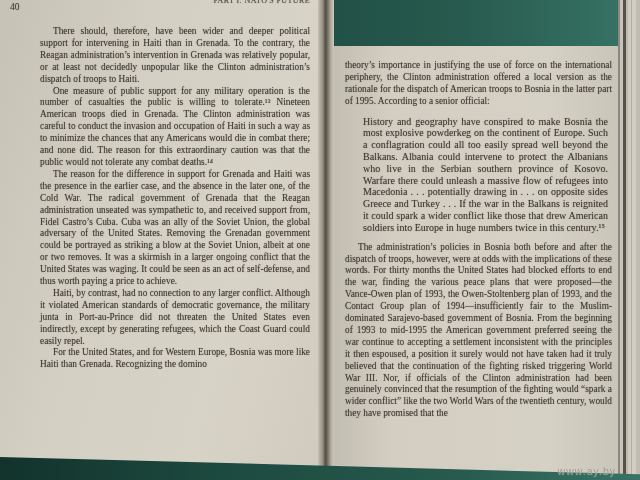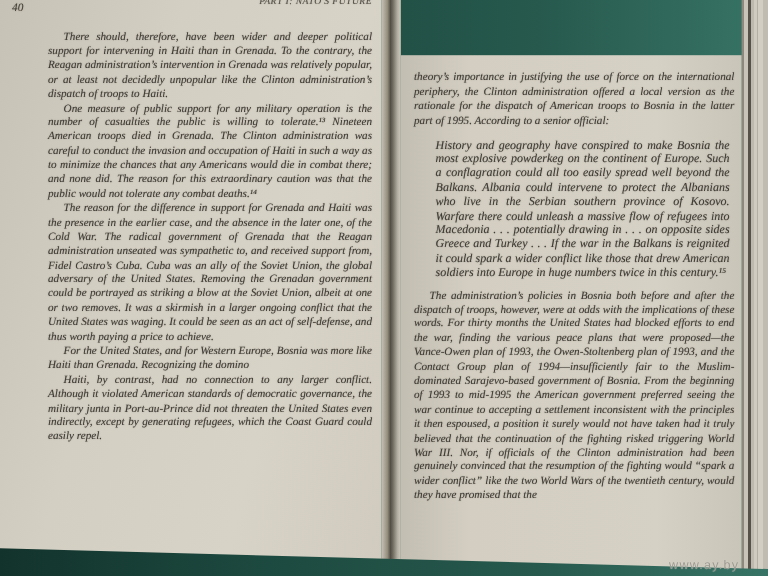--- a/index.html
+++ b/index.html
@@ -15,21 +15,20 @@
     width:640px;height:478px;
     display:flex;
     clip-path:polygon(0 0,100% 0,100% 99.2%,0 95.6%);
   }
   .page{
     position:relative;
     height:100%;
     color:#3f3b35;
     text-shadow:0 0 1px rgba(80,74,66,.55);
     filter:blur(.22px);
-    font-style:italic;
   }
   .page-left{
     width:318px;
     background:linear-gradient(105deg,#c7c2b6 0%,#d4cfc3 35%,#d8d3c7 70%,#d0cbbe 100%);
     padding:0 8px 0 40px;
     box-sizing:border-box;
     overflow:hidden;
   }
   .page-right{
     width:284px;
@@ -100,22 +99,22 @@
 
     <div class="page page-left">
       <div class="header-row">
         <span class="page-number">40</span>
         <span class="running-head">PART I: NATO'S FUTURE</span>
       </div>
       <div class="bodytext">
         <p class="indent">There should, therefore, have been wider and deeper political support for intervening in Haiti than in Grenada. To the contrary, the Reagan administration’s intervention in Grenada was relatively popular, or at least not decidedly unpopular like the Clinton administration’s dispatch of troops to Haiti.</p>
         <p class="indent">One measure of public support for any military operation is the number of casualties the public is willing to tolerate.¹³ Nineteen American troops died in Grenada. The Clinton administration was careful to conduct the invasion and occupation of Haiti in such a way as to minimize the chances that any Americans would die in combat there; and none did. The reason for this extraordinary caution was that the public would not tolerate any combat deaths.¹⁴</p>
         <p class="indent">The reason for the difference in support for Grenada and Haiti was the presence in the earlier case, and the absence in the later one, of the Cold War. The radical government of Grenada that the Reagan administration unseated was sympathetic to, and received support from, Fidel Castro’s Cuba. Cuba was an ally of the Soviet Union, the global adversary of the United States. Removing the Grenadan government could be portrayed as striking a blow at the Soviet Union, albeit at one or two removes. It was a skirmish in a larger ongoing conflict that the United States was waging. It could be seen as an act of self-defense, and thus worth paying a price to achieve.</p>
+        <p class="indent">Haiti, by contrast, had no connection to any larger conflict. Although it violated American standards of democratic governance, the military junta in Port-au-Prince did not threaten the United States even indirectly, except by generating refugees, which the Coast Guard could easily repel.</p>
         <p class="indent">For the United States, and for Western Europe, Bosnia was more like Haiti than Grenada. Recognizing the domino</p>
-        <p class="indent">Haiti, by contrast, had no connection to any larger conflict. Although it violated American standards of democratic governance, the military junta in Port-au-Prince did not threaten the United States even indirectly, except by generating refugees, which the Coast Guard could easily repel.</p>
       </div>
     </div>
 
     <div class="gutter"></div>
 
     <div class="page page-right">
       <div class="bodytext">
         <p>theory’s importance in justifying the use of force on the international periphery, the Clinton administration offered a local version as the rationale for the dispatch of American troops to Bosnia in the latter part of 1995. According to a senior official:</p>
         <div class="blockquote">History and geography have conspired to make Bosnia the most explosive powderkeg on the continent of Europe. Such a conflagration could all too easily spread well beyond the Balkans. Albania could intervene to protect the Albanians who live in the Serbian southern province of Kosovo. Warfare there could unleash a massive flow of refugees into Macedonia . . . potentially drawing in . . . on opposite sides Greece and Turkey . . . If the war in the Balkans is reignited it could spark a wider conflict like those that drew American soldiers into Europe in huge numbers twice in this century.¹⁵</div>
         <p class="indent">The administration’s policies in Bosnia both before and after the dispatch of troops, however, were at odds with the implications of these words. For thirty months the United States had blocked efforts to end the war, finding the various peace plans that were proposed—the Vance-Owen plan of 1993, the Owen-Stoltenberg plan of 1993, and the Contact Group plan of 1994—insufficiently fair to the Muslim-dominated Sarajevo-based government of Bosnia. From the beginning of 1993 to mid-1995 the American government preferred seeing the war continue to accepting a settlement inconsistent with the principles it then espoused, a position it surely would not have taken had it truly believed that the continuation of the fighting risked triggering World War III. Nor, if officials of the Clinton administration had been genuinely convinced that the resumption of the fighting would “spark a wider conflict” like the two World Wars of the twentieth century, would they have promised that the</p>

